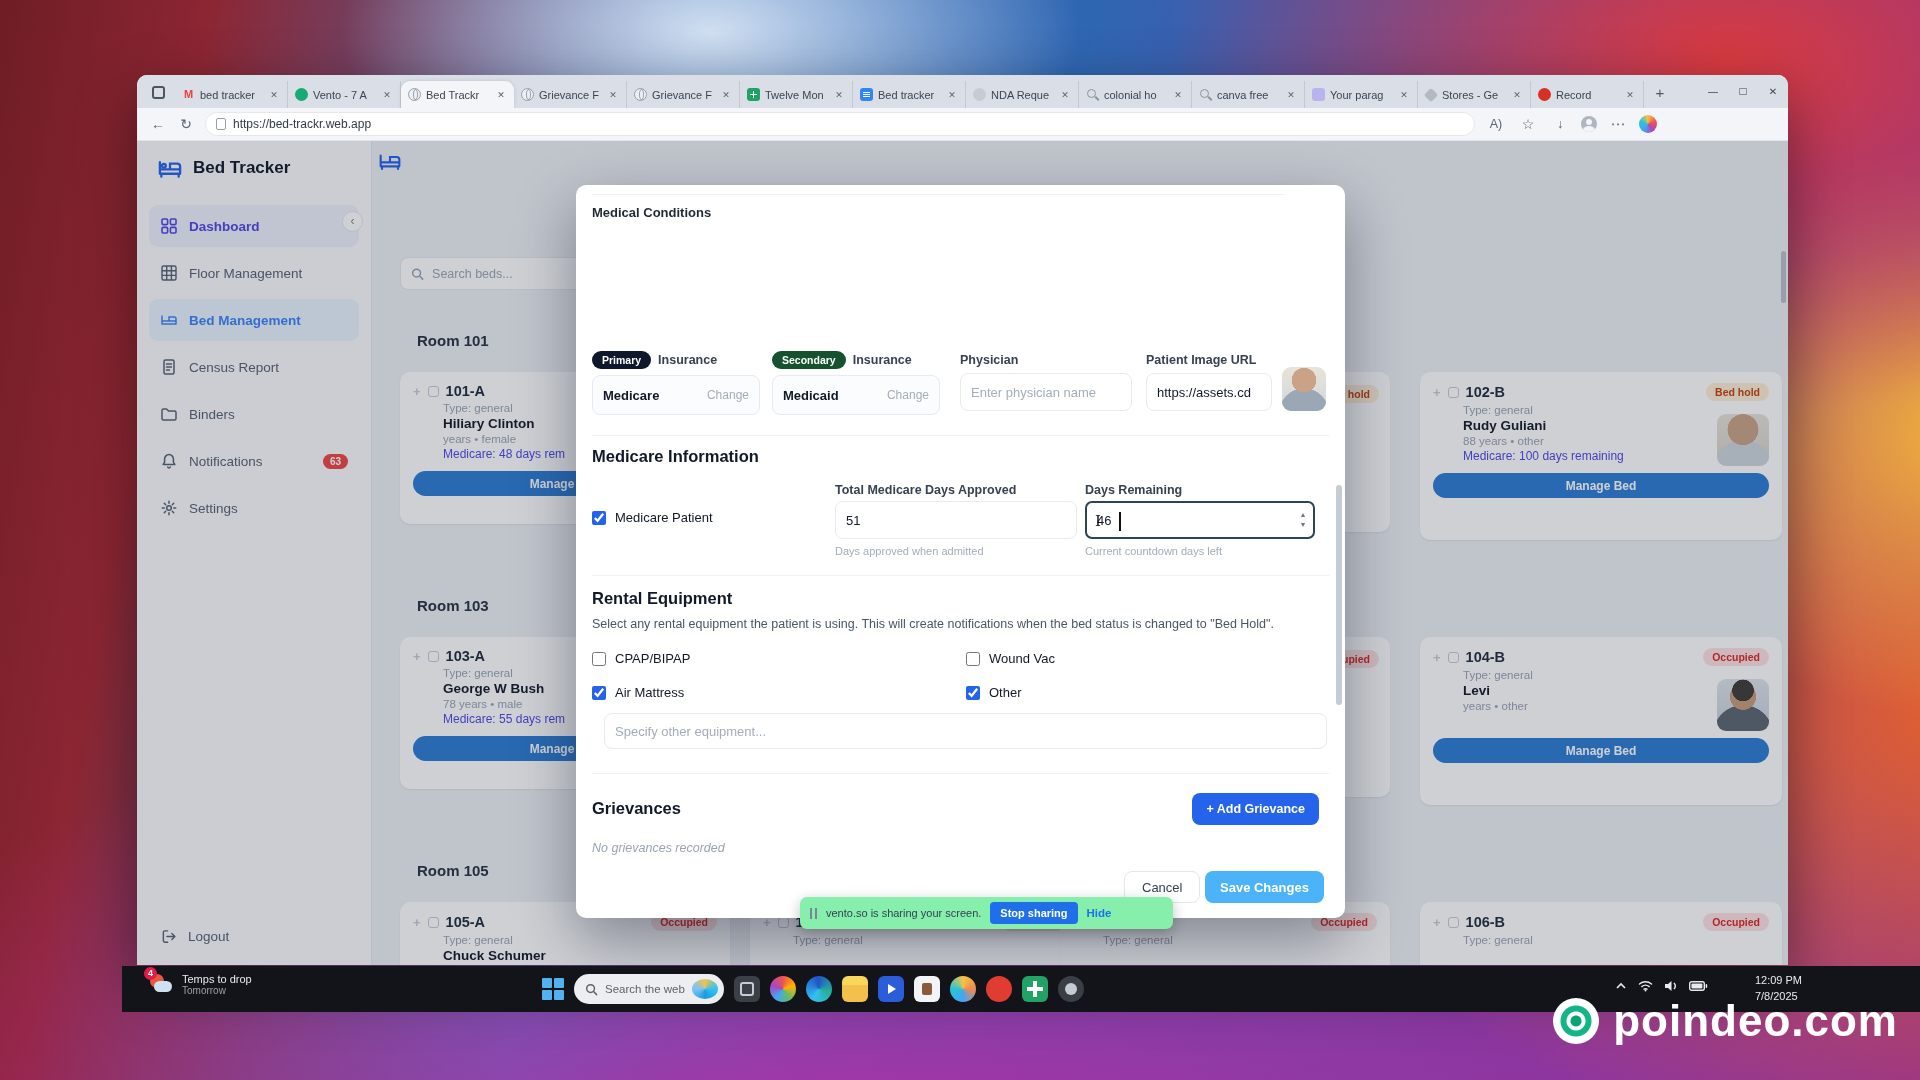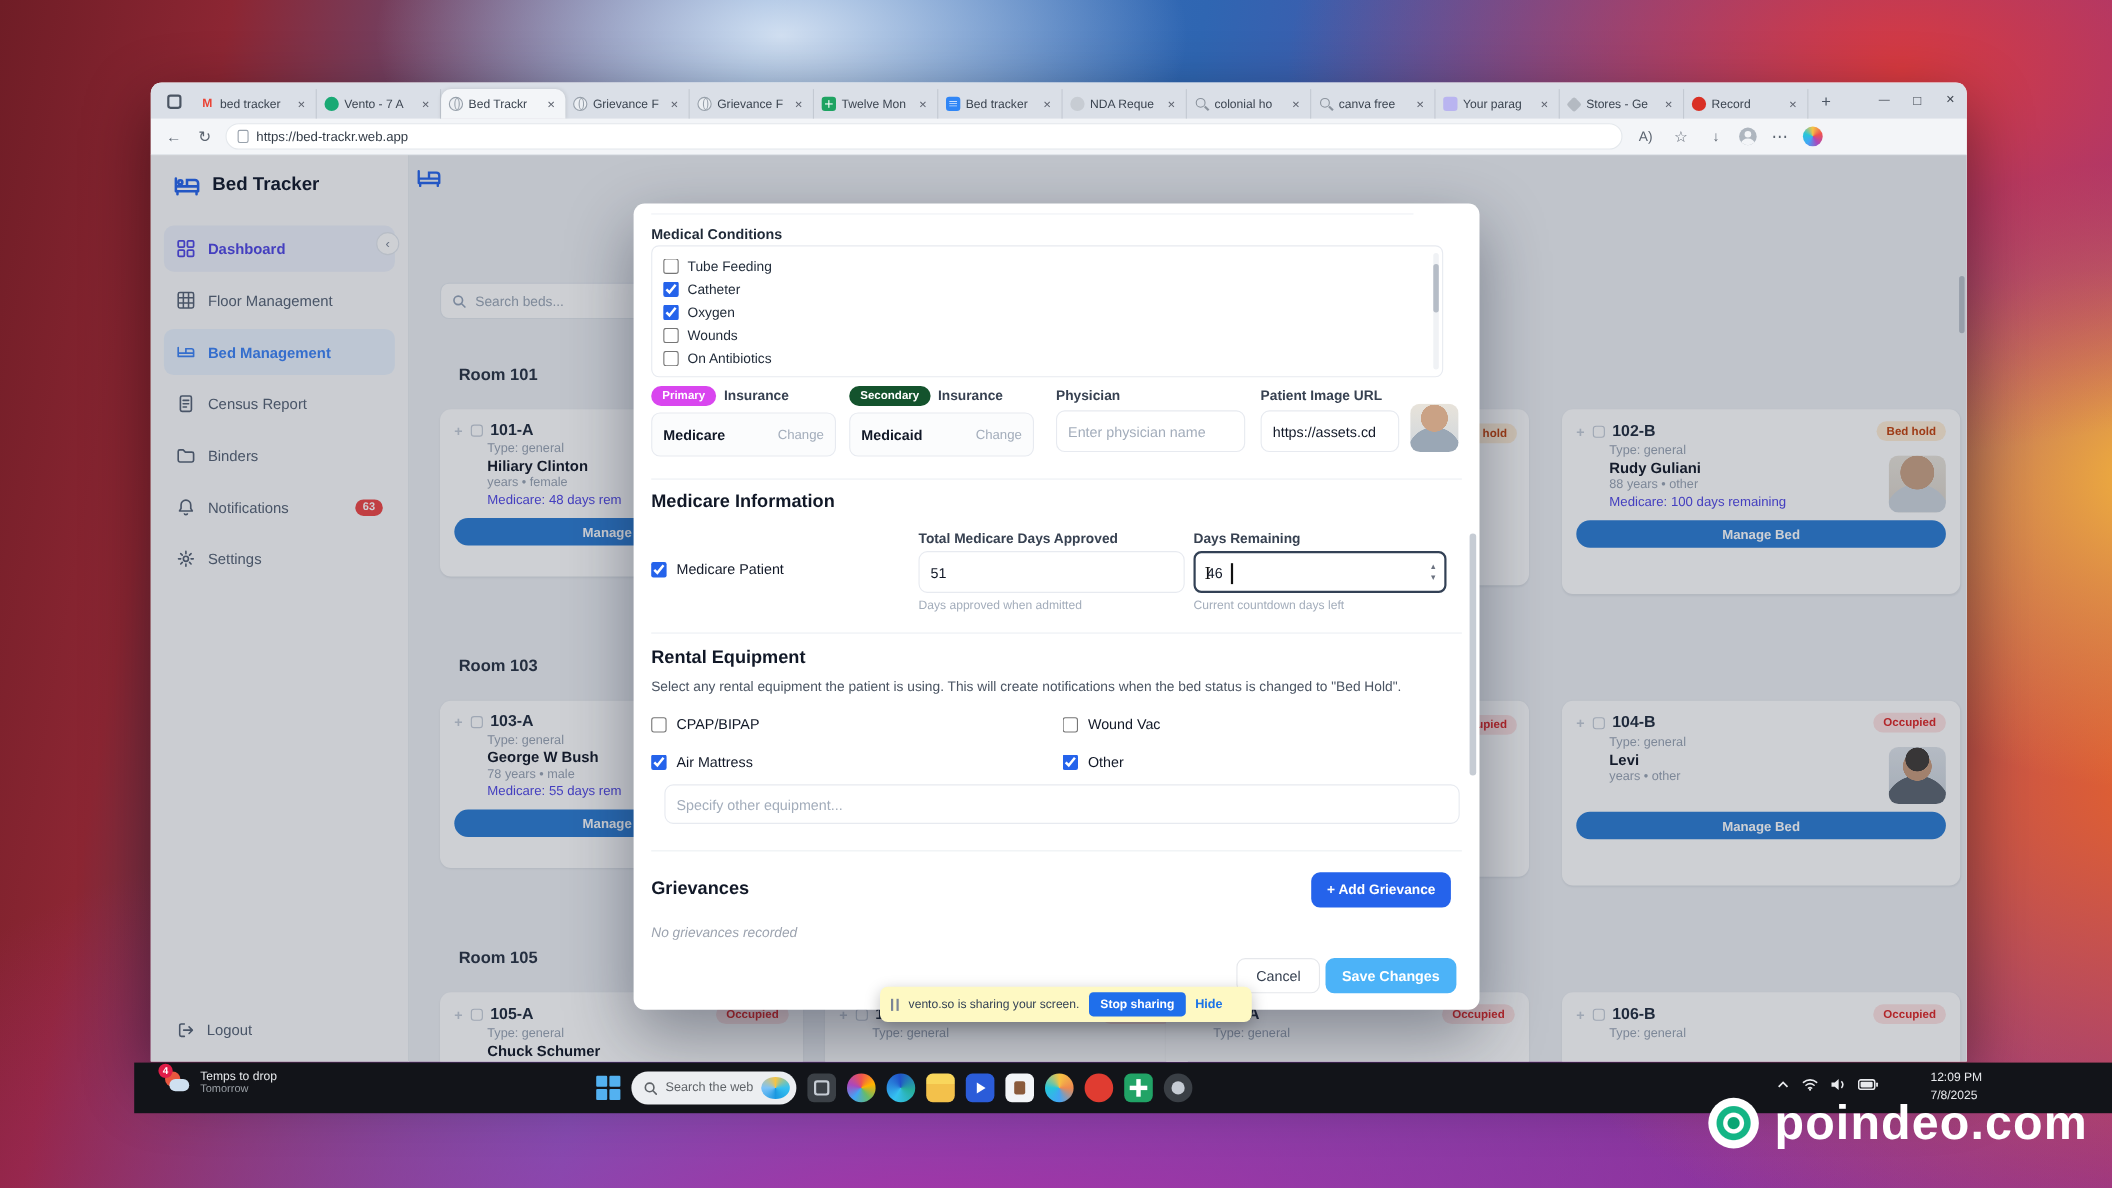--- a/index.html
+++ b/index.html
@@ -108,21 +108,21 @@
     box-shadow:0 22px 60px rgba(15,23,42,.4)}
   .m-topline{position:absolute;left:16px;right:60px;top:9px;border-top:1px solid #eef1f5}
   .m-label{position:absolute;left:16px;top:20px;font-size:13px;color:#1f2937;font-weight:bold}
   .cond-box{position:absolute;left:16px;top:38px;width:720px;height:120px;border:1px solid #e7eaf0;border-radius:7px;padding:7px 10px}
   .cond-row{display:flex;align-items:center;gap:8px;height:21px;font-size:12.5px;color:#1f2937}
   input[type=checkbox]{width:14px;height:14px;accent-color:#2563eb;flex:none}
   .cond-scroll{position:absolute;right:3px;top:6px;width:5px;height:106px;background:#f0f2f5;border-radius:3px}
   .cond-thumb{position:absolute;left:0;top:10px;width:5px;height:44px;background:#b6bdc7;border-radius:3px}
   .pillrow{position:absolute;display:flex;align-items:center;gap:7px;font-size:12.5px;color:#374151;font-weight:bold}
   .pill{font-size:10.5px;font-weight:bold;color:#fff;border-radius:10px;padding:3px 10px}
-  .pill-pri{background:#d946ef}.pill-sec{background:#14532d}
+  .pill-pri{background:#0f172a}.pill-sec{background:#14532d}
   .valbox{position:absolute;height:40px;border:1px solid #e7eaf0;background:#fbfcfd;border-radius:8px;
     display:flex;align-items:center;justify-content:space-between;padding:0 10px}
   .valbox b{font-size:13px;color:#111827}
   .valbox span{font-size:12px;color:#a3adbb}
   .flabel{position:absolute;font-size:12.5px;color:#374151;font-weight:bold}
   .finput{position:absolute;height:38px;border:1px solid #e7eaf0;border-radius:8px;padding:0 10px;font-size:13px;color:#111827;
     font-family:inherit;outline:none;background:#fff}
   .finput::placeholder{color:#a3adbb}
   .avatar-sm{position:absolute;left:706px;top:182px;width:44px;height:44px;border-radius:9px;
     background:radial-gradient(circle at 50% 30%,#caa285 0 32%,transparent 33%),
@@ -139,21 +139,21 @@
   .m-desc{position:absolute;left:16px;font-size:12.5px;color:#4b5563}
   .addgriev{position:absolute;right:26px;top:608px;height:32px;background:#2563eb;color:#fff;border:none;border-radius:8px;
     font-size:12.5px;font-weight:bold;padding:0 14px;font-family:inherit}
   .griev-empty{position:absolute;left:16px;top:656px;font-size:12.5px;color:#9ca3af;font-style:italic}
   .btn-cancel{position:absolute;left:548px;top:686px;height:32px;padding:0 17px;background:#fff;border:1px solid #e5e7eb;
     border-radius:8px;font-size:13px;color:#374151;font-family:inherit}
   .btn-save{position:absolute;left:629px;top:686px;height:32px;padding:0 15px;background:#4cb3f8;border:none;
     border-radius:8px;font-size:13px;color:#fff;font-weight:bold;font-family:inherit}
   .modal-scroll{position:absolute;right:3px;top:300px;width:6px;height:220px;background:#c6ccd4;border-radius:3px}
   
-  .sharebar{position:absolute;left:663px;top:822px;width:338px;height:32px;background:#fef9c3;border-radius:7px;z-index:12;
+  .sharebar{position:absolute;left:663px;top:822px;width:373px;height:32px;background:#86efac;border-radius:7px;z-index:12;
     box-shadow:0 4px 14px rgba(0,0,0,.25);display:flex;align-items:center;gap:9px;padding:0 10px}
   .pauseico{width:7px;height:11px;border-left:2px solid #7b8596;border-right:2px solid #7b8596}
   .share-msg{font-size:11px;color:#334155;white-space:nowrap}
   .stopbtn{background:#1f6feb;color:#fff;border:none;border-radius:4px;font-size:11px;font-weight:bold;padding:5px 10px;font-family:inherit}
   .hidelink{color:#1a73e8;font-size:11.5px;font-weight:bold}
   
   .taskbar{position:absolute;left:122px;right:0;top:966px;height:46px;background:#121419;z-index:20}
   .weather{position:absolute;left:26px;top:6px;display:flex;align-items:center;gap:8px}
   .wicon{position:relative;width:26px;height:24px}
   .wsun{position:absolute;left:2px;top:2px;width:14px;height:14px;border-radius:50%;background:#e8573f}
@@ -475,45 +475,20 @@
 
       <div class="vscroll" style="top:110px;height:52px;right:2px"></div>
     </div>
 
     <div class="dim"></div>
 
     <div class="modal">
       <div class="m-topline"></div>
       <div class="m-label">Medical Conditions</div>
 
-      <div class="cond-box">
-        <div class="cond-row">
-            <input type="checkbox" style="">
-            <span>Tube Feeding</span>
-          </div>
-        <div class="cond-row">
-            <input type="checkbox" checked="" style="">
-            <span>Catheter</span>
-          </div>
-        <div class="cond-row">
-            <input type="checkbox" checked="" style="">
-            <span>Oxygen</span>
-          </div>
-        <div class="cond-row">
-            <input type="checkbox" style="">
-            <span>Wounds</span>
-          </div>
-        <div class="cond-row">
-            <input type="checkbox" style="">
-            <span>On Antibiotics</span>
-          </div>
-        <div class="cond-scroll">
-            <div class="cond-thumb"></div>
-          </div>
-      </div>
 
       <div class="pillrow" style="left:16px;top:166px">
         <span class="pill pill-pri">Primary</span>
         <span>Insurance</span>
       </div>
       <div class="valbox" style="left:16px;top:190px;width:168px">
         <b>Medicare</b>
         <span>Change</span>
       </div>
       <div class="pillrow" style="left:196px;top:166px">

